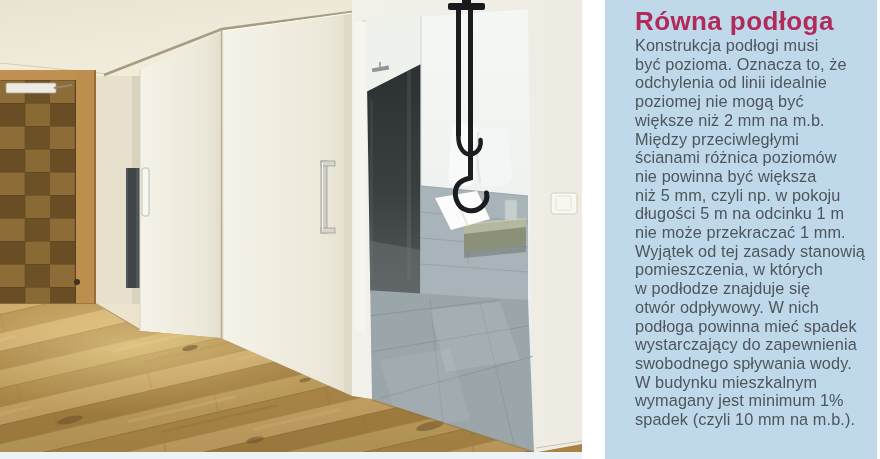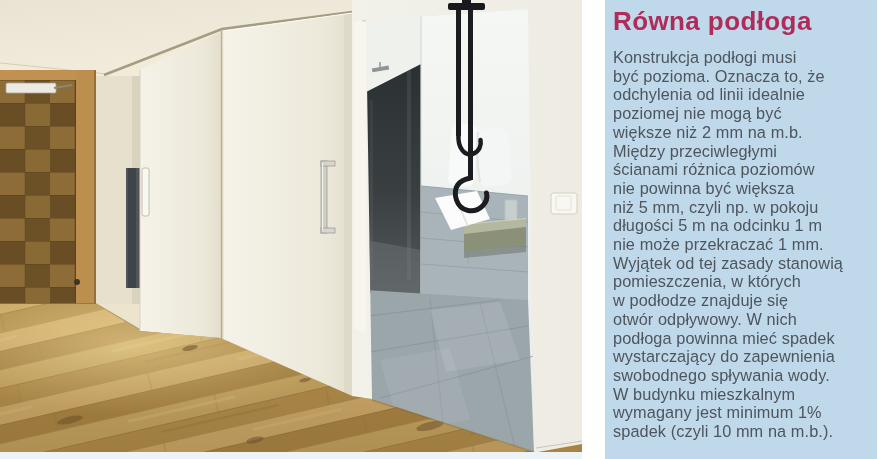--- a/index.html
+++ b/index.html
@@ -1,23 +1,23 @@
 <!DOCTYPE html>
 <html><head>
 <meta charset="utf-8">
 <style>
   html,body{margin:0;padding:0;background:#ffffff;}
   .page{position:relative;width:880px;height:459px;background:#ffffff;overflow:hidden;
         font-family:"Liberation Sans",sans-serif;}
   .photo{position:absolute;left:0;top:0;display:block;}
   .photo-baseline-strip{position:absolute;left:0;top:452px;width:582px;height:7px;background:#eef3f7;}
   .info-panel{position:absolute;left:605px;top:0;width:272px;height:459px;background:#bfd8ea;
-              box-sizing:border-box;padding:6px 12px 0 8px;}
+              box-sizing:border-box;padding:6px 12px 0 30px;}
   .panel-title{margin:0;font-size:26px;line-height:30px;font-weight:bold;letter-spacing:.4px;color:#b02a5a;}
-  .panel-body{margin:12px 0 0;font-size:16.3px;line-height:18.7px;color:#4d555d;
+  .panel-body{margin:0 0 0;font-size:16.3px;line-height:18.7px;color:#4d555d;
               white-space:pre-line;letter-spacing:.1px;}
 </style>
 </head>
 <body>
 
 <div class="page">
 
   <svg class="photo" width="582" height="452" viewBox="0 0 582 452" aria-hidden="true">
     <defs>
       <linearGradient id="wallG" x1="0" y1="0" x2="0" y2="1">

